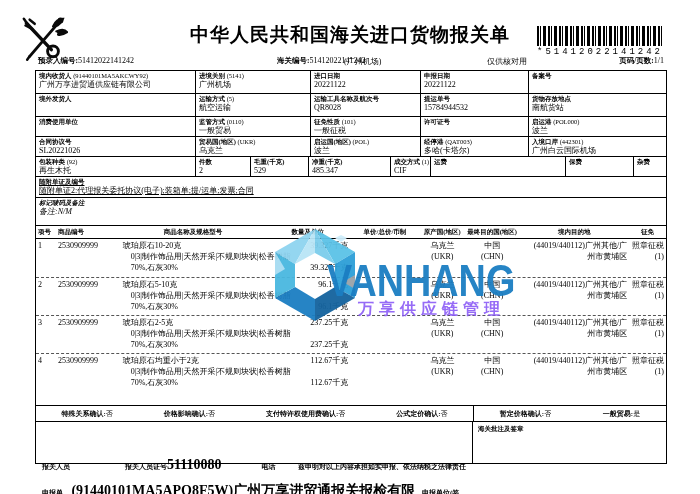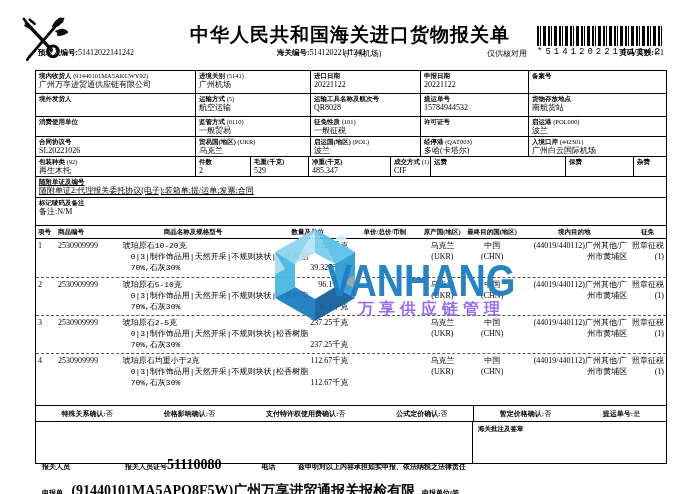--- a/index.html
+++ b/index.html
@@ -7,47 +7,47 @@
         font-family:"Liberation Serif","DejaVu Serif",serif;color:#000;overflow:hidden;}
   
   .emblem{position:absolute;left:18px;top:13px;width:50px;height:50px;}
   .doc-title{position:absolute;left:90px;right:90px;top:22px;text-align:center;
              font-size:19px;font-weight:bold;letter-spacing:1px;white-space:nowrap;}
   .barcode-wrap{position:absolute;left:537px;top:26px;width:126px;text-align:center;}
   .barcode{height:20px;width:126px;
      background:repeating-linear-gradient(90deg,#000 0,#000 2px,#fff 2px,#fff 3px,#000 3px,#000 4px,#fff 4px,#fff 6px,#000 6px,#000 9px,#fff 9px,#fff 11px);}
   .barcode-num{font-family:"Liberation Mono","DejaVu Sans Mono",monospace;font-size:9px;
                letter-spacing:3px;margin-top:1px;white-space:nowrap;}
-  .preline{position:absolute;left:0;top:48px;width:700px;height:12px;font-size:8px;}
+  .preline{position:absolute;left:0;top:56px;width:700px;height:12px;font-size:8px;}
   .preline b{font-size:7.5px;}
   .pre-entry{position:absolute;left:38px;}
   .customs-no{position:absolute;left:277px;}
   .port-note{position:absolute;left:344px;}
   .check-note{position:absolute;left:487px;}
   .page-info{position:absolute;right:36px;}
   
   .form{position:absolute;left:35px;top:70px;width:632px;border:1.6px solid #000;box-sizing:border-box;background:transparent;}
   .irow{display:flex;border-bottom:1px solid #000;box-sizing:border-box;justify-content:center;}
   .cell{border-right:1px solid #000;padding:1px 3px;box-sizing:border-box;overflow:hidden;}
   .cell.last{border-right:none;flex:1;}
   .lbl{font-size:6.5px;font-weight:bold;line-height:8px;white-space:nowrap;}
   .lbl .code{font-weight:normal;}
   .val{font-size:8px;line-height:10px;white-space:nowrap;}
-  .h23{height:23px;} .h20{height:20px;} .h21{height:21px;text-decoration:underline;} .h27{height:27px;}
+  .h23{height:23px;} .h20{height:20px;} .h21{height:21px;text-decoration:underline;} .h27{height:27px;font-style:italic;}
   .w160{width:160px;} .w115{width:115px;} .w110{width:110px;} .w108{width:108px;}
   .w55{width:55px;} .w58{width:58px;} .w82{width:82px;} .w40{width:40px;} .w135{width:135px;} .w68{width:68px;}
   .fullcell{border-right:none;flex:1;}
   
   .ghead{display:flex;height:14px;border-bottom:1px solid #000;border-top:0.5px solid #000;
          font-size:6.5px;font-weight:bold;align-items:center;box-sizing:border-box;}
   .gbody{height:166px;position:relative;}
   .gitem{display:flex;height:38px;font-size:8px;line-height:11px;box-sizing:border-box;}
   .gitem + .gitem{border-top:1px dashed #555;}
   .gc{box-sizing:border-box;padding:1px 2px;overflow:visible;}
-  .gcol-no{width:20px;} .gcol-code{width:65px;} .gcol-name{width:145px;font-family:Liberation Mono, monospace;}
+  .gcol-no{width:20px;} .gcol-code{width:65px;} .gcol-name{width:145px;}
   .gcol-qty{width:85px;text-align:right;} .gcol-price{width:70px;text-align:center;}
   .gcol-origin{width:45px;text-align:center;} .gcol-dest{width:55px;text-align:center;}
   .gcol-dom{width:110px;text-align:right;} .gcol-levy{width:37px;text-align:right;}
   .ghead .gcol-name,.ghead .gcol-qty,.ghead .gcol-price,.ghead .gcol-origin,
   .ghead .gcol-dest,.ghead .gcol-dom,.ghead .gcol-levy{text-align:center;}
   .spec{padding-left:8px;white-space:nowrap;}
   .qty2{margin-top:11px;}
   
   .conf{display:flex;height:17px;border-top:1.5px solid #000;border-bottom:1.5px solid #000;
         font-size:7px;align-items:center;box-sizing:border-box;}
@@ -389,21 +389,21 @@
 
     <div class="conf">
       <div class="conf-left">
         <span><b>特殊关系确认:</b><span class="ans">否</span></span>
         <span><b>价格影响确认:</b><span class="ans">否</span></span>
         <span><b>支付特许权使用费确认:</b><span class="ans">否</span></span>
         <span><b>公式定价确认:</b><span class="ans">否</span></span>
       </div>
       <div class="conf-right">
         <span><b>暂定价格确认:</b><span class="ans">否</span></span>
-        <span><b>提运单号:</b><span class="ans">是</span></span>
+        <span><b>一般贸易:</b><span class="ans">是</span></span>
       </div>
     </div>
 
     <div class="foot">
       <div class="f-left">
         <div class="f-line">
           <b>报关人员</b>
           <b class="ml55">报关人员证号</b>
           <span class="v">51110080</span>
           <b class="ml40">电话</b>

